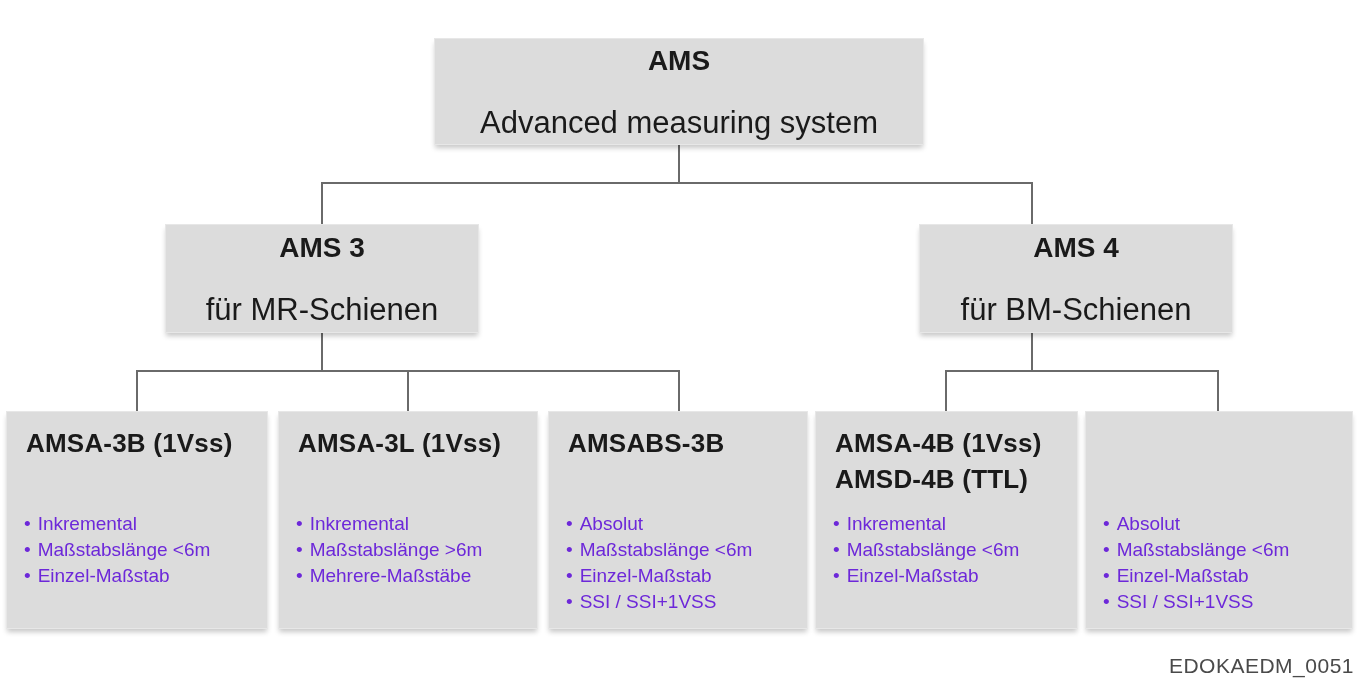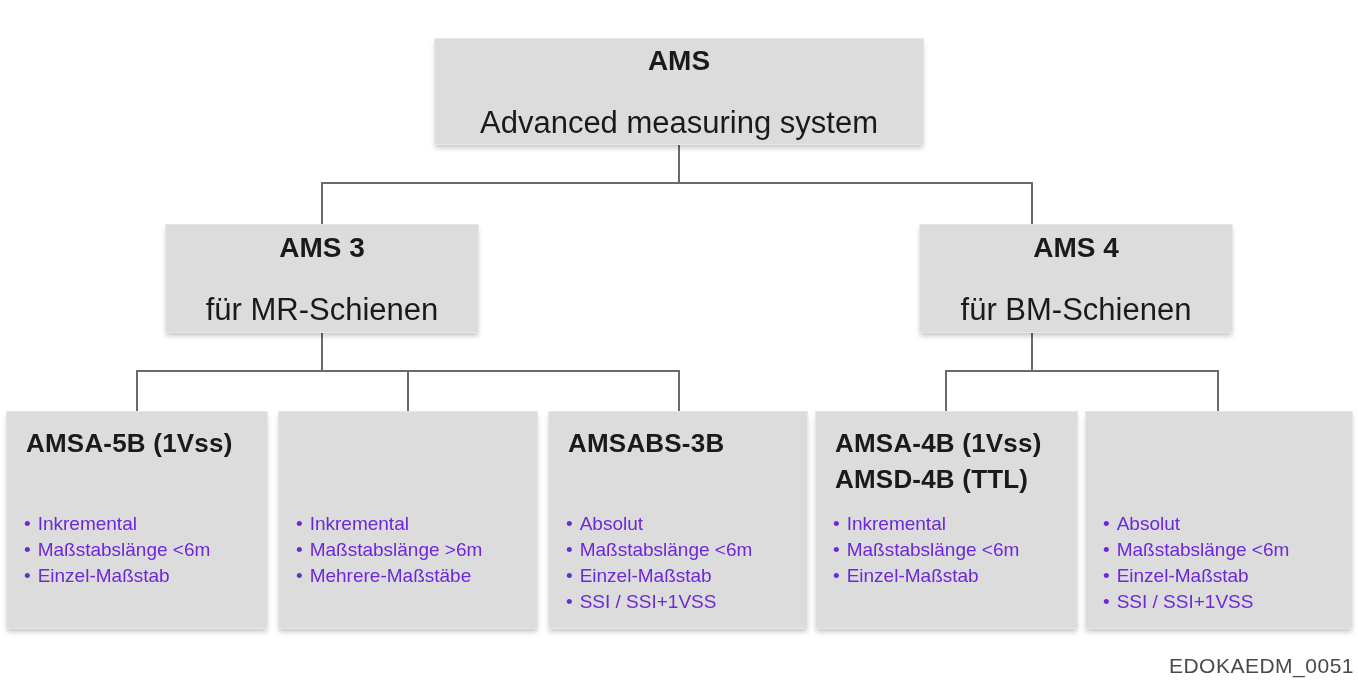--- a/index.html
+++ b/index.html
@@ -96,30 +96,33 @@
     <div class="node-title">AMS 3</div>
     <div class="node-subtitle">für MR-Schienen</div>
   </div>
   <div class="node centered" style="left:875px; top:224px; width:314px; height:109px;margin-left:44px;">
     <div class="node-title">AMS 4</div>
     <div class="node-subtitle">für BM-Schienen</div>
   </div>
 
   <div class="node leaf" style="left:6px; top:411px; width:262px; height:218px;">
     <div class="leaf-title">
-      <div>AMSA-5B (1Vss)</div>
+      <div>AMSA-3B (1Vss)</div>
     </div>
     <ul class="bullets">
       <li>Inkremental</li>
       <li>Maßstabslänge &lt;6m</li>
       <li>Einzel-Maßstab</li>
     </ul>
   </div>
 
   <div class="node leaf" style="left:278px; top:411px; width:260px; height:218px;">
+    <div class="leaf-title">
+      <div>AMSA-3L (1Vss)</div>
+    </div>
     <ul class="bullets">
       <li>Inkremental</li>
       <li>Maßstabslänge &gt;6m</li>
       <li>Mehrere-Maßstäbe</li>
     </ul>
   </div>
 
   <div class="node leaf" style="left:548px; top:411px; width:260px; height:218px;text-decoration:underline;">
     <div class="leaf-title">
       <div>AMSABS-3B</div>

